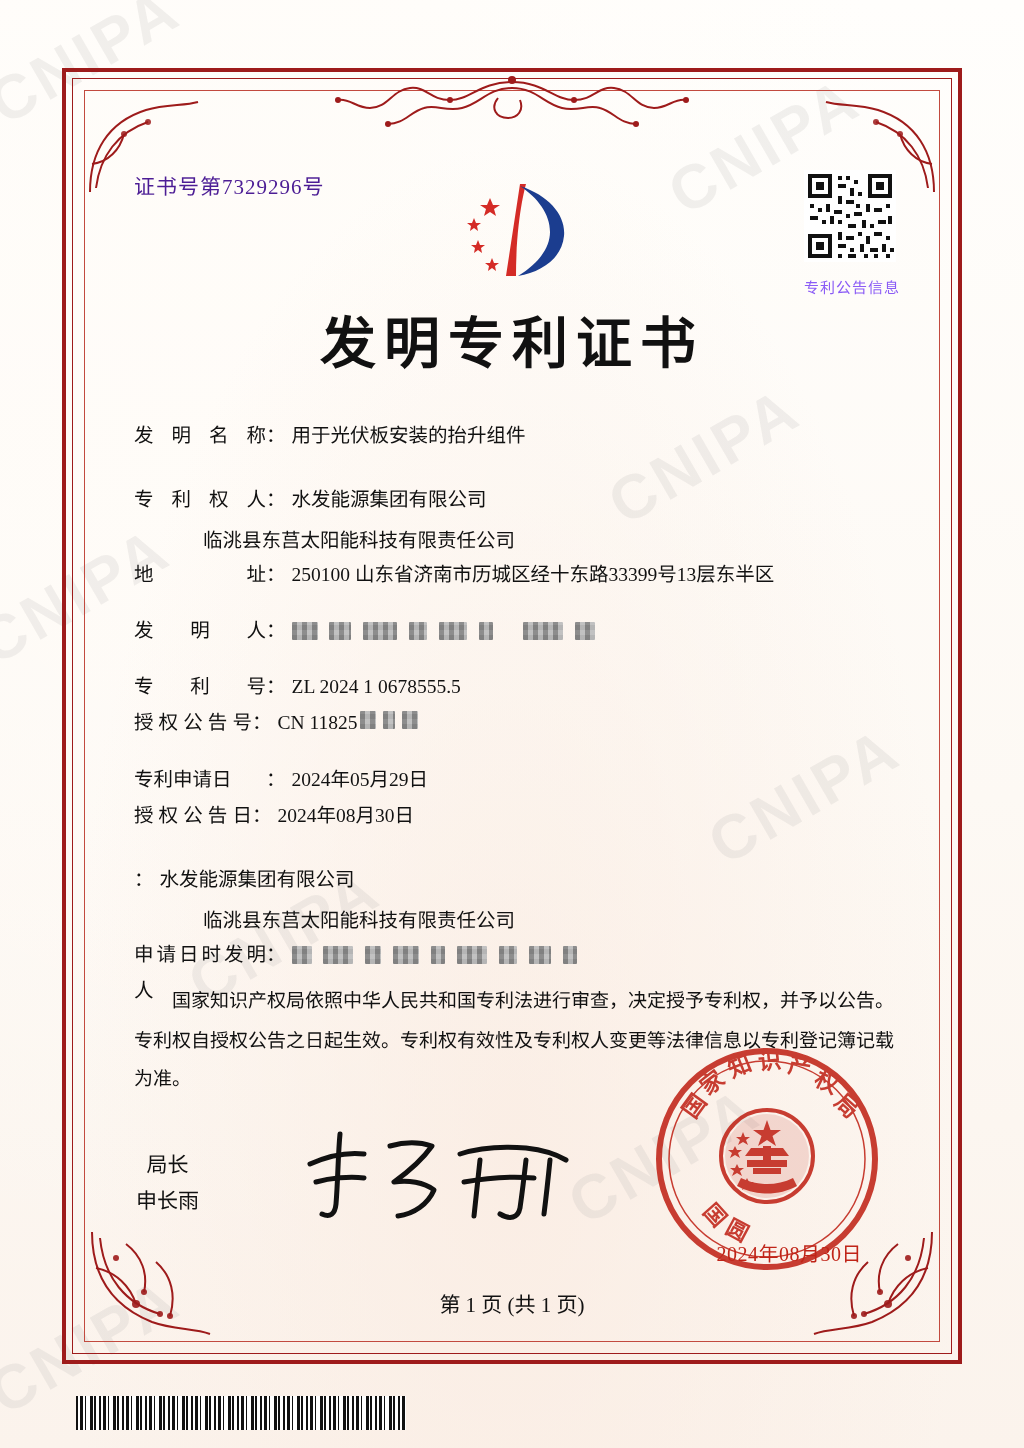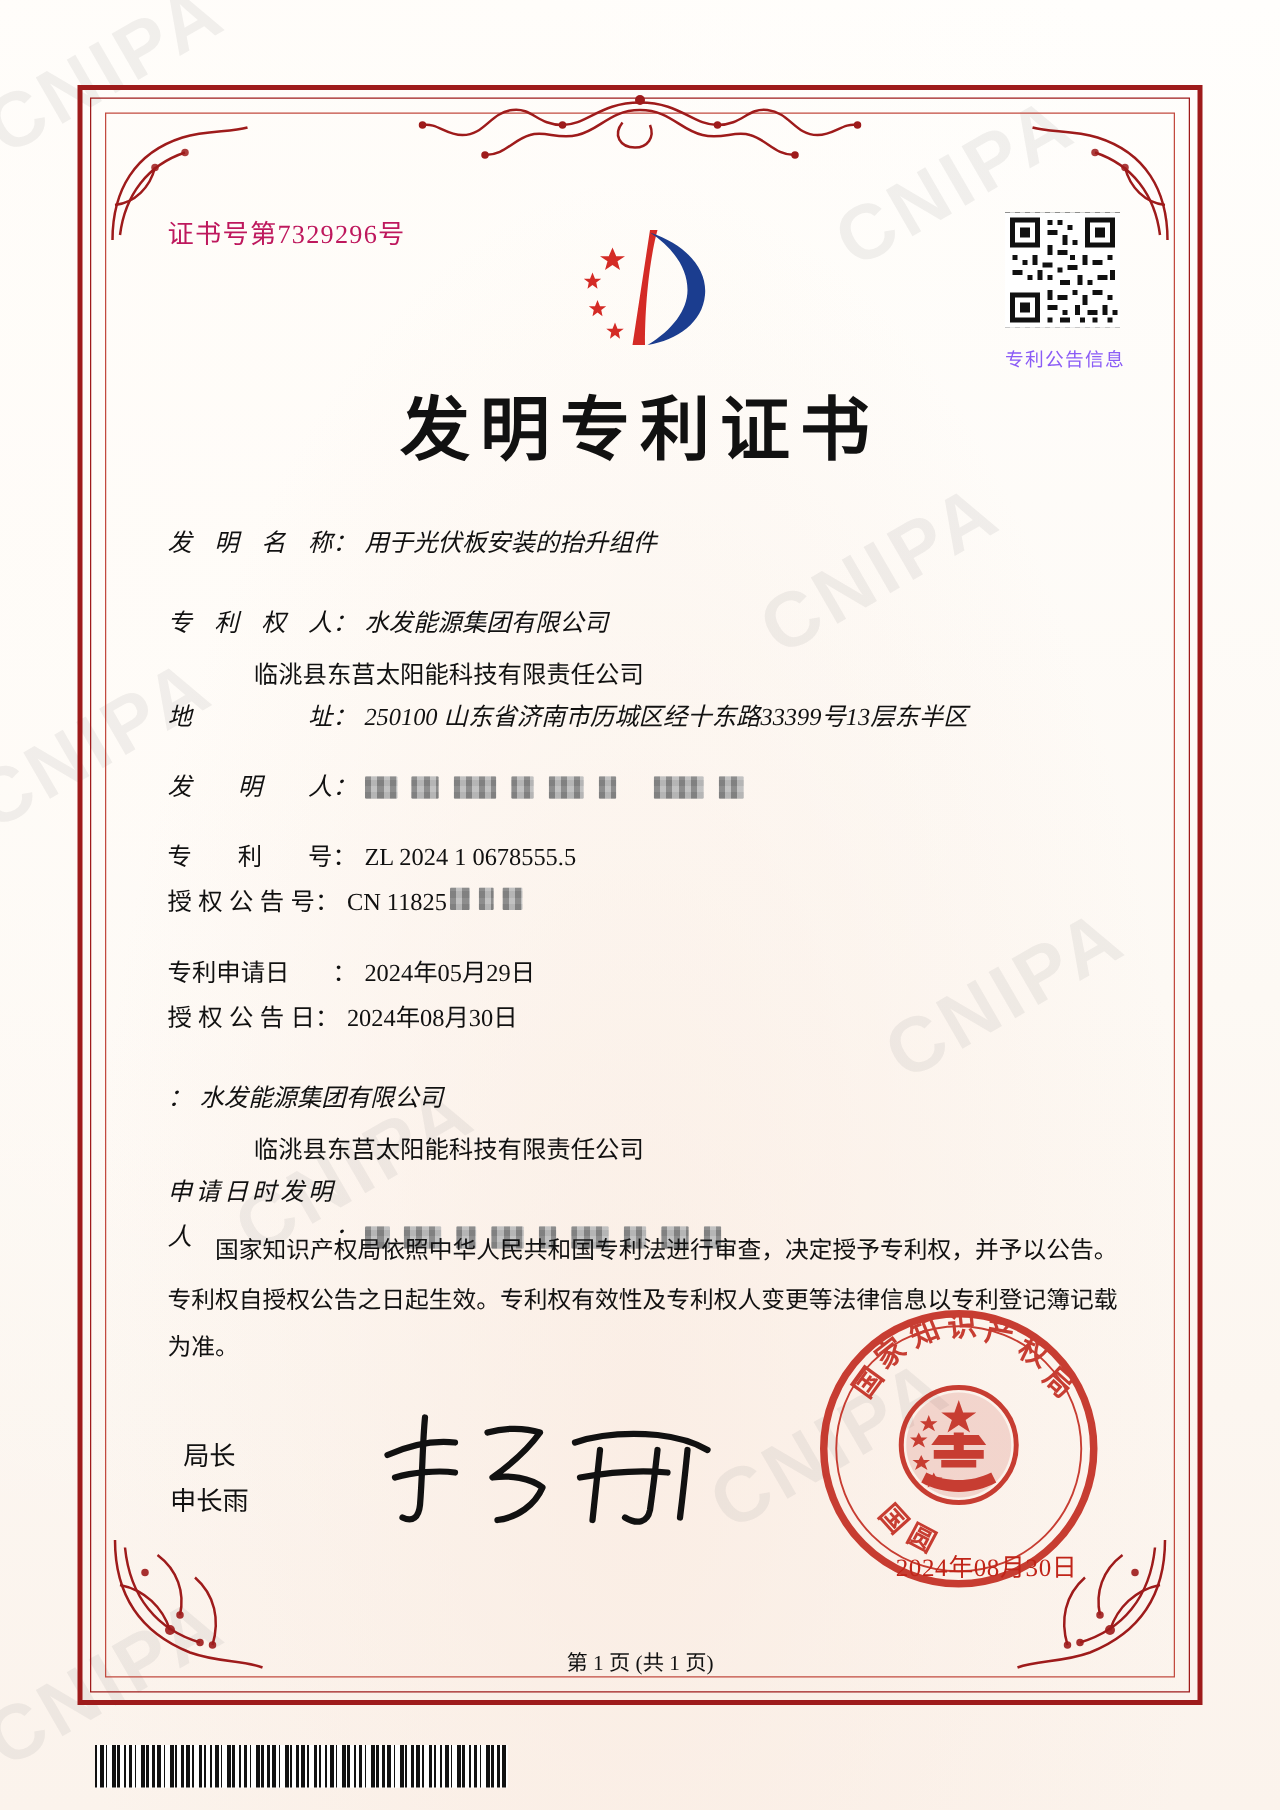--- a/index.html
+++ b/index.html
@@ -87,21 +87,21 @@
     position: absolute;
     left: 84px; top: 90px;
     width: 856px; height: 1252px;
   }
 
   .cert-no {
     position: absolute;
     left: 50px; top: 80px;
     font-size: 21px;
     letter-spacing: 1px;
-    color: #be185d;
+    color: #4c1d95;
   }
 
   
   .logo {
     position: absolute;
     left: 362px; top: 88px;
     width: 130px; height: 110px;
   }
 
   .qr {
@@ -141,24 +141,23 @@
   .fields {
     position: absolute;
     left: 50px;
     top: 328px;
     width: 760px;
     font-size: 19.5px;
     color: #111;
   }
   .row {
     display: flex;
-    align-items: flex-end;
+    align-items: flex-start;
     margin-bottom: 6px;
     line-height: 1.85;
-    font-style: italic;
   }
   .lbl {
     width: 132px;
     flex: none;
     text-align: justify;
     text-align-last: justify;
     letter-spacing: 0px;
   }
   .lbl.nospread { text-align-last: left; }
   .colon { flex: none; margin-right: 6px; }
@@ -238,23 +237,22 @@
     font-size: 20px;
     color: #c02418;
     letter-spacing: 0.5px;
   }
 
   .page-no {
     position: absolute;
     left: 0; right: 0;
     top: 1198px;
     text-align: center;
-    font-size: 17px;
+    font-size: 21px;
     color: #111;
-    margin-top: 28px;
   }
 
   .barcode {
     position: absolute;
     left: 76px;
     bottom: 18px;
     width: 330px;
     height: 34px;
     background-color: #fff;
     background-image:

